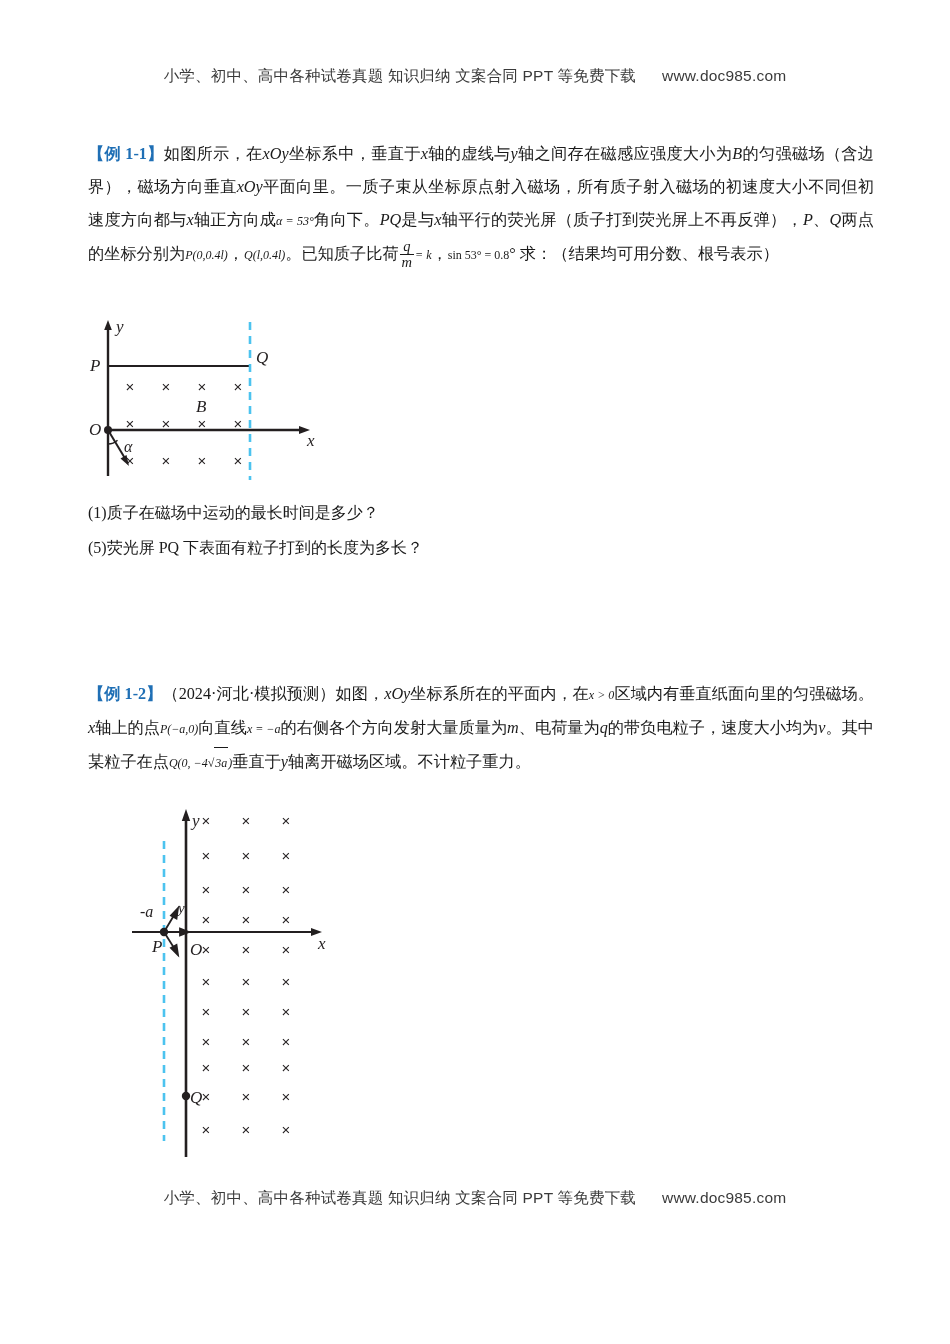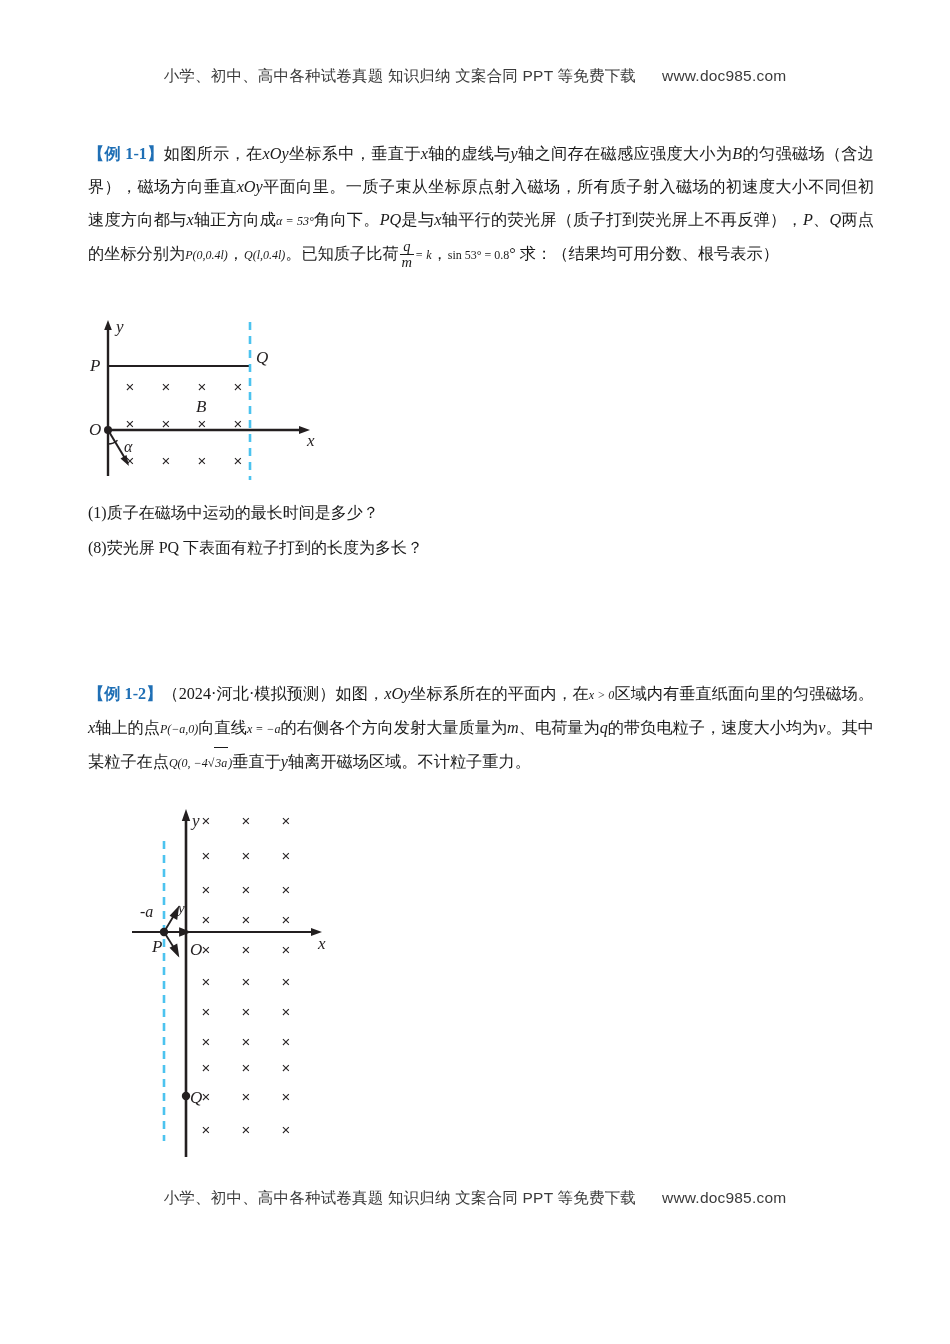--- a/index.html
+++ b/index.html
@@ -115,21 +115,21 @@
         <text x="168" y="45">Q</text>
         <text x="1" y="117">O</text>
         <text x="108" y="94">B</text>
         <text x="36" y="134" font-size="16">α</text>
       </g>
     </svg>
   </div>
 
   <div class="qlist" style="top:497px;">
     <div class="qi">(1)质子在磁场中运动的最长时间是多少？</div>
-    <div class="qi">(8)荧光屏 PQ 下表面有粒子打到的长度为多长？</div>
+    <div class="qi">(5)荧光屏 PQ 下表面有粒子打到的长度为多长？</div>
   </div>
 
   <div class="block" style="top:678px;">
     <div class="para">
       <span class="tag">【例 1-2】</span><span>（2024·河北·模拟预测）</span><span>如图，</span><span class="it">xOy</span><span>坐标系所在的平面内，在</span><span class="it sm">x &gt; 0</span><span>区域内有垂直纸面向里的匀强磁场。</span><span class="it">x</span><span>轴上的点</span><span class="it sm">P(−a,0)</span><span>向直线</span><span class="it sm">x = −a</span><span>的右侧各个方向发射大量质量为</span><span class="it">m</span><span>、电荷量为</span><span class="it">q</span><span>的带负电粒子，速度大小均为</span><span class="it">v</span><span>。其中某粒子在点</span><span class="it sm">Q(0, −4</span><span class="sqrt sm"><span class="rad">√</span><span class="bar it">3a</span></span><span class="it sm">)</span><span>垂直于</span><span class="it">y</span><span>轴离开磁场区域。不计粒子重力。</span>
     </div>
   </div>
 
   <div class="fig" style="left:128px;top:805px;">
     <svg width="230" height="360" viewBox="0 0 230 360" xmlns="http://www.w3.org/2000/svg">

